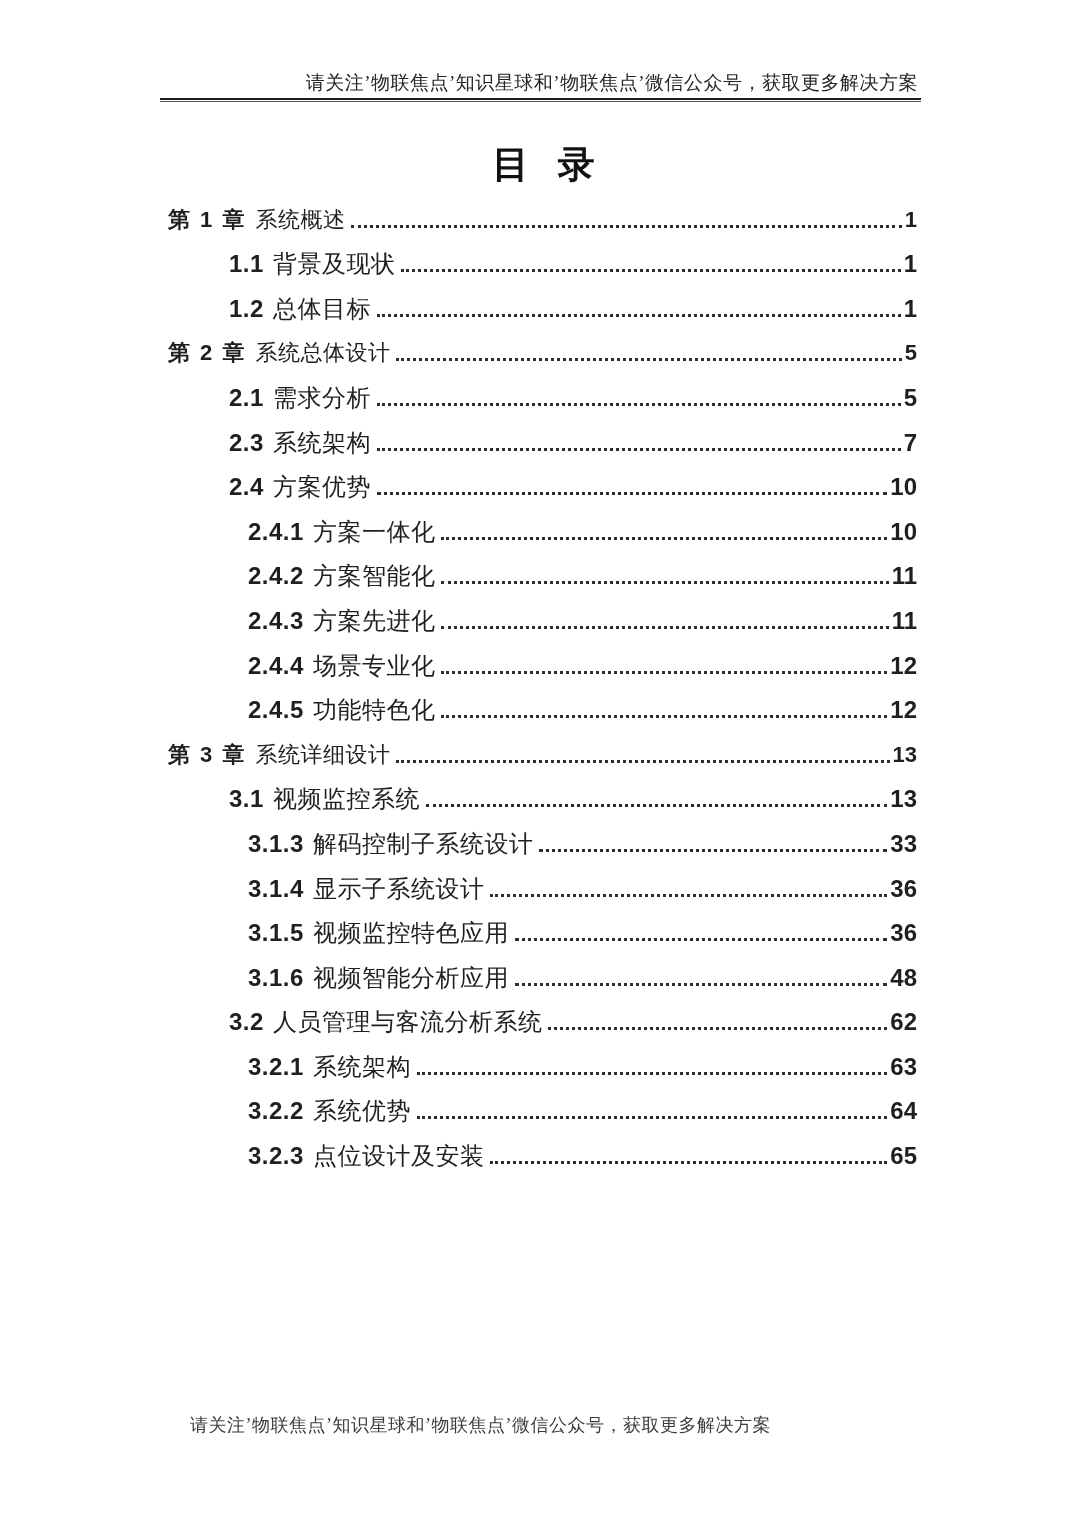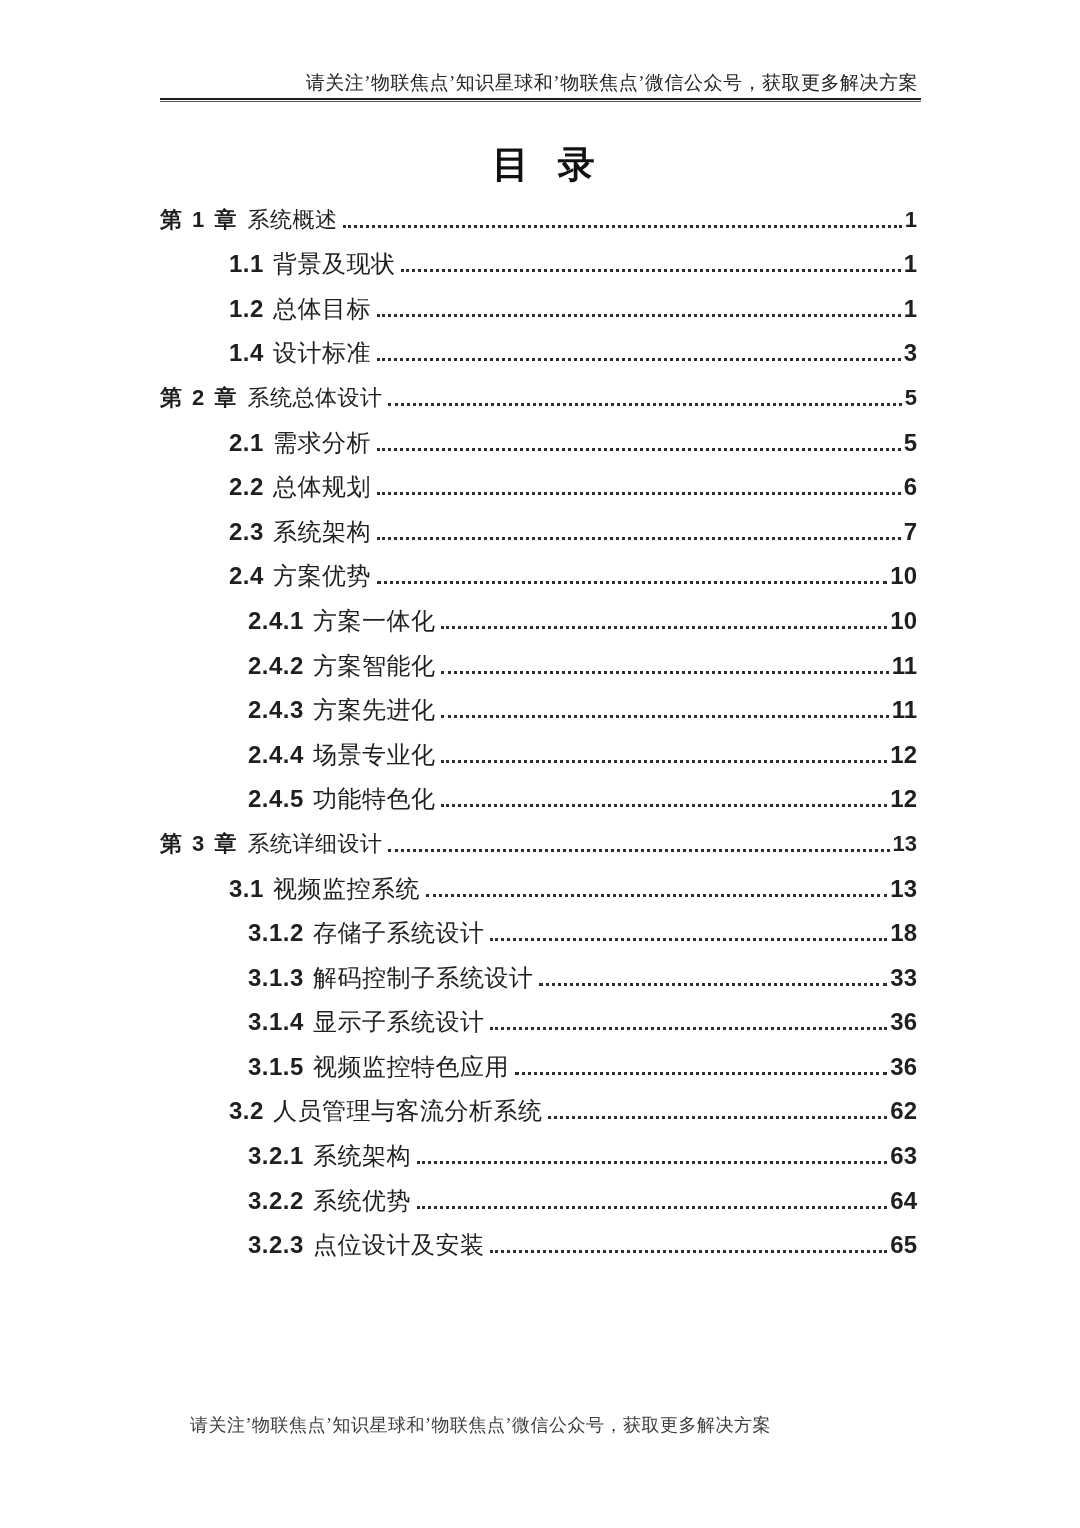--- a/index.html
+++ b/index.html
@@ -33,21 +33,21 @@
   }
   
   .toc{
     position:absolute;top:196px;left:160px;width:757px;
   }
   .toc-row{
     display:flex;align-items:flex-end;
     height:44.6px;box-sizing:border-box;padding-bottom:9px;
     font-size:24px;line-height:24px;white-space:nowrap;
   }
-  .toc-row.level-1{padding-left:0;font-size:22px;}
+  .toc-row.level-1{padding-left:0;font-size:22px;margin-left:8px;}
   .toc-row.level-2{padding-left:69px;}
   .toc-row.level-3{padding-left:88px;}
   .toc-num{
     font-weight:700;
     margin-right:9px;
     letter-spacing:0.5px;
   }
   .toc-row.level-1 .toc-num{font-weight:600;letter-spacing:2px;}
   .toc-text{letter-spacing:0.5px;}
   .leader{
@@ -91,45 +91,33 @@
         <span class="toc-text">背景及现状</span>
         <span class="leader"></span>
         <span class="toc-page">1</span>
       </div>
       <div class="toc-row level-2">
         <span class="toc-num">1.2</span>
         <span class="toc-text">总体目标</span>
         <span class="leader"></span>
         <span class="toc-page">1</span>
       </div>
-      <div class="toc-row level-2">
-        <span class="toc-num">1.4</span>
-        <span class="toc-text">设计标准</span>
-        <span class="leader"></span>
-        <span class="toc-page">3</span>
-      </div>
       <div class="toc-row level-1">
         <span class="toc-num">第 2 章</span>
         <span class="toc-text">系统总体设计</span>
         <span class="leader"></span>
         <span class="toc-page">5</span>
       </div>
       <div class="toc-row level-2">
         <span class="toc-num">2.1</span>
         <span class="toc-text">需求分析</span>
         <span class="leader"></span>
         <span class="toc-page">5</span>
       </div>
       <div class="toc-row level-2">
-        <span class="toc-num">2.2</span>
-        <span class="toc-text">总体规划</span>
-        <span class="leader"></span>
-        <span class="toc-page">6</span>
-      </div>
-      <div class="toc-row level-2">
         <span class="toc-num">2.3</span>
         <span class="toc-text">系统架构</span>
         <span class="leader"></span>
         <span class="toc-page">7</span>
       </div>
       <div class="toc-row level-2">
         <span class="toc-num">2.4</span>
         <span class="toc-text">方案优势</span>
         <span class="leader"></span>
         <span class="toc-page">10</span>
@@ -170,43 +158,43 @@
         <span class="leader"></span>
         <span class="toc-page">13</span>
       </div>
       <div class="toc-row level-2">
         <span class="toc-num">3.1</span>
         <span class="toc-text">视频监控系统</span>
         <span class="leader"></span>
         <span class="toc-page">13</span>
       </div>
       <div class="toc-row level-3">
-        <span class="toc-num">3.1.2</span>
-        <span class="toc-text">存储子系统设计</span>
-        <span class="leader"></span>
-        <span class="toc-page">18</span>
-      </div>
-      <div class="toc-row level-3">
         <span class="toc-num">3.1.3</span>
         <span class="toc-text">解码控制子系统设计</span>
         <span class="leader"></span>
         <span class="toc-page">33</span>
       </div>
       <div class="toc-row level-3">
         <span class="toc-num">3.1.4</span>
         <span class="toc-text">显示子系统设计</span>
         <span class="leader"></span>
         <span class="toc-page">36</span>
       </div>
       <div class="toc-row level-3">
         <span class="toc-num">3.1.5</span>
         <span class="toc-text">视频监控特色应用</span>
         <span class="leader"></span>
         <span class="toc-page">36</span>
       </div>
+      <div class="toc-row level-3">
+        <span class="toc-num">3.1.6</span>
+        <span class="toc-text">视频智能分析应用</span>
+        <span class="leader"></span>
+        <span class="toc-page">48</span>
+      </div>
       <div class="toc-row level-2">
         <span class="toc-num">3.2</span>
         <span class="toc-text">人员管理与客流分析系统</span>
         <span class="leader"></span>
         <span class="toc-page">62</span>
       </div>
       <div class="toc-row level-3">
         <span class="toc-num">3.2.1</span>
         <span class="toc-text">系统架构</span>
         <span class="leader"></span>

